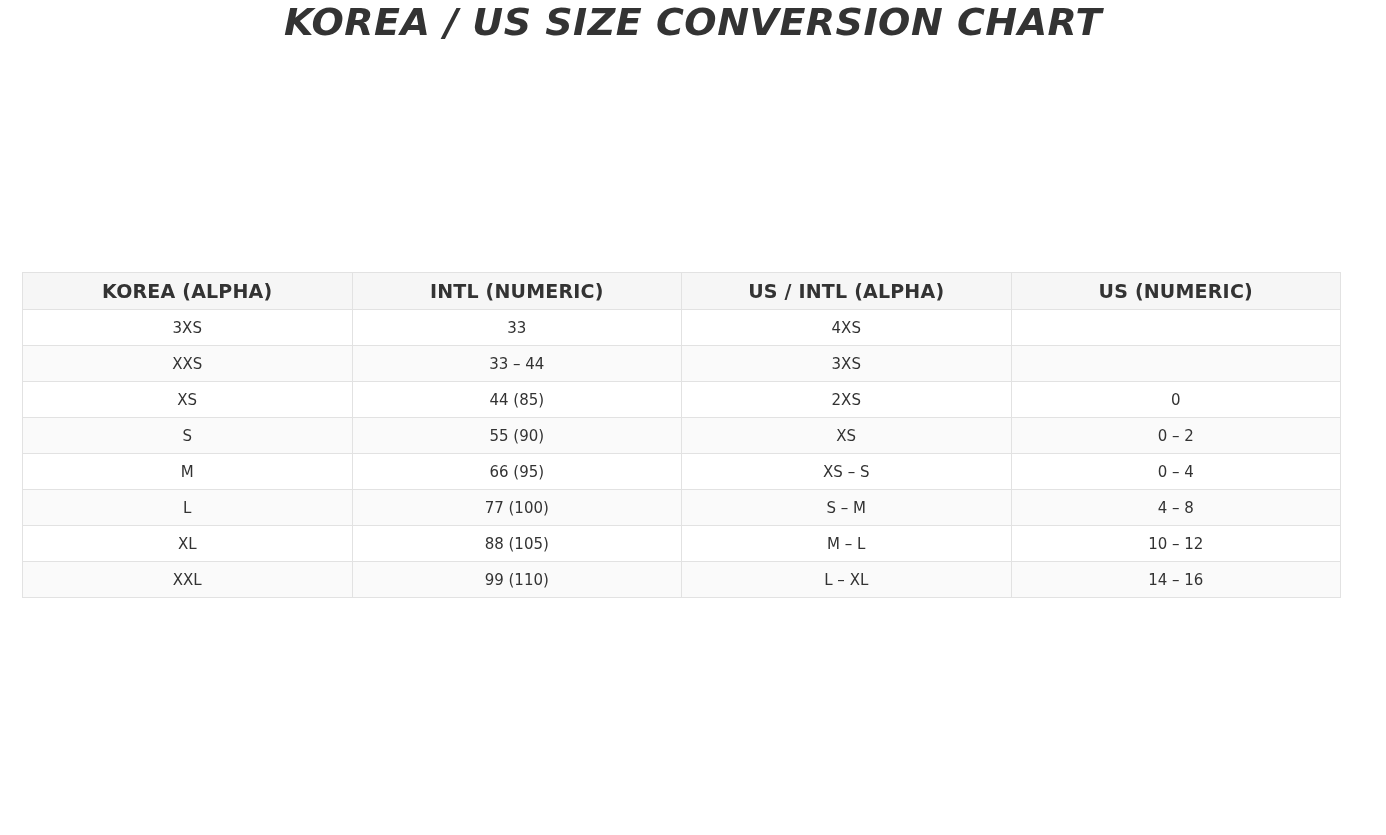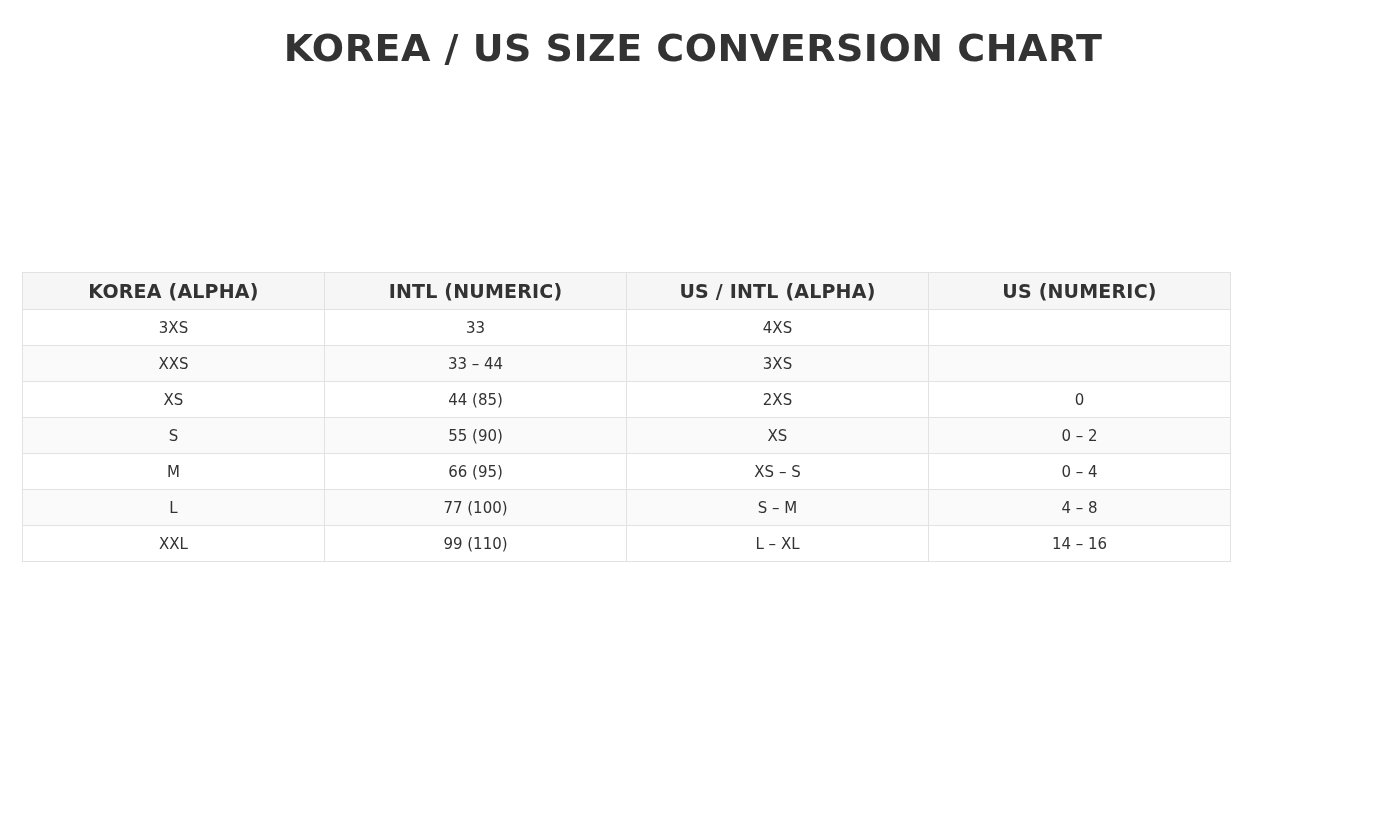--- a/index.html
+++ b/index.html
@@ -14,29 +14,29 @@
     color: #333333;
     position: relative;
     overflow: hidden;
   }
   .page-title {
     text-align: center;
     font-size: 38px;
     font-weight: bold;
     letter-spacing: 0.5px;
     color: #333333;
-    margin: 8px;
-    padding-top: 18px;
+    margin: 0;
     line-height: 1.2;
+    font-style: italic;
   }
   .table-wrap {
     position: absolute;
     left: 22px;
     top: 272px;
-    width: 1209px;
+    width: 1319px;
   }
   table.size-table {
     border-collapse: collapse;
     width: 100%;
     table-layout: fixed;
   }
   table.size-table th,
   table.size-table td {
     border: 1px solid #e2e2e2;
     text-align: center;
@@ -117,20 +117,26 @@
         <td>XS – S</td>
         <td>0 – 4</td>
       </tr>
       <tr>
         <td>L</td>
         <td>77 (100)</td>
         <td>S – M</td>
         <td>4 – 8</td>
       </tr>
       <tr>
+        <td>XL</td>
+        <td>88 (105)</td>
+        <td>M – L</td>
+        <td>10 – 12</td>
+      </tr>
+      <tr>
         <td>XXL</td>
         <td>99 (110)</td>
         <td>L – XL</td>
         <td>14 – 16</td>
       </tr>
     </tbody>
   </table>
 </div>
 
 </body></html>

